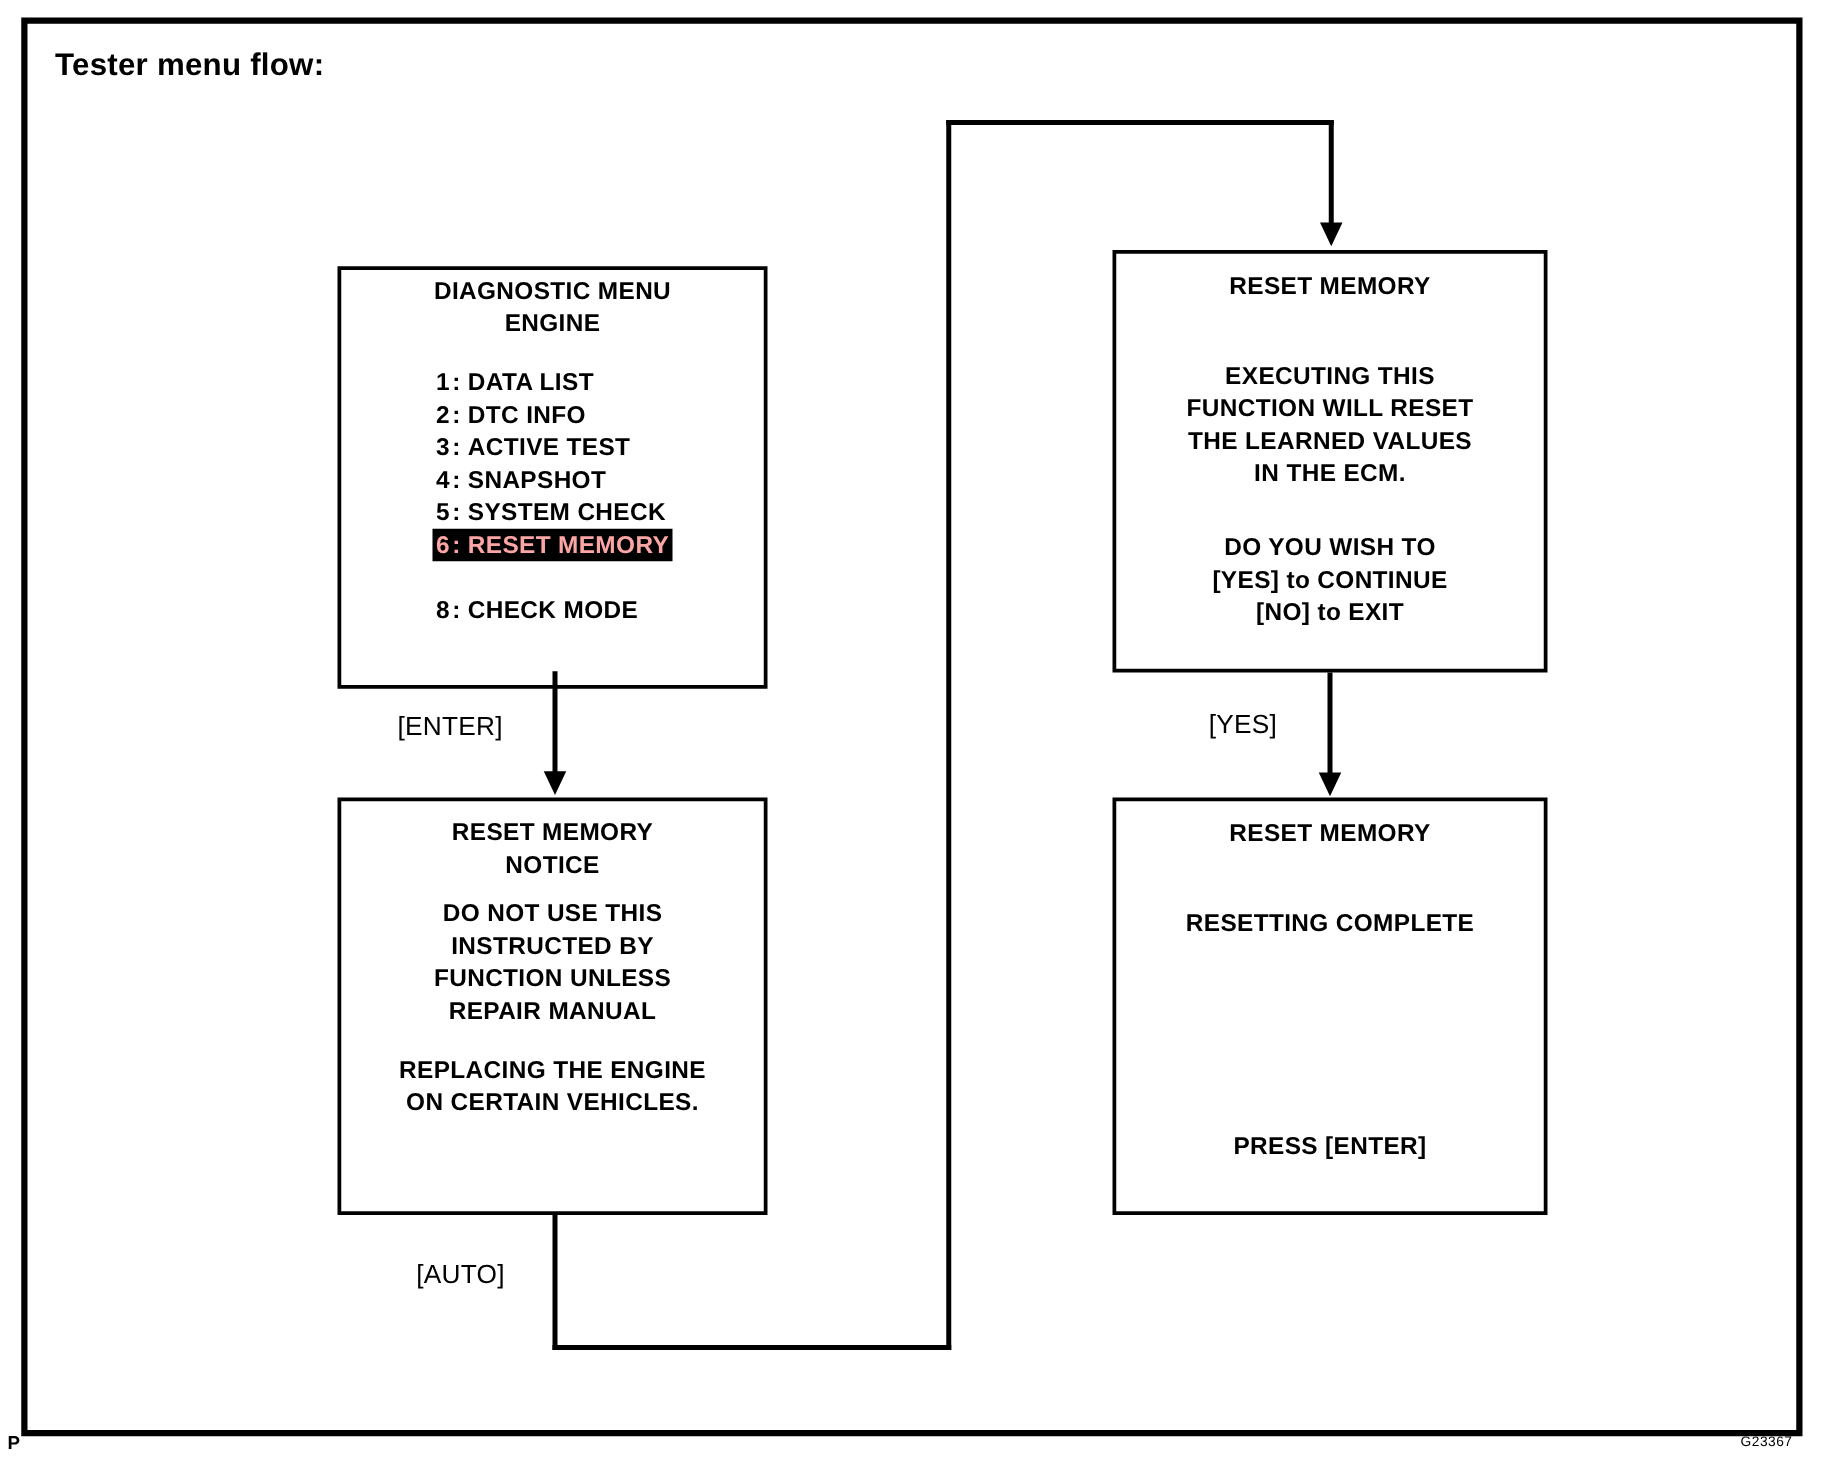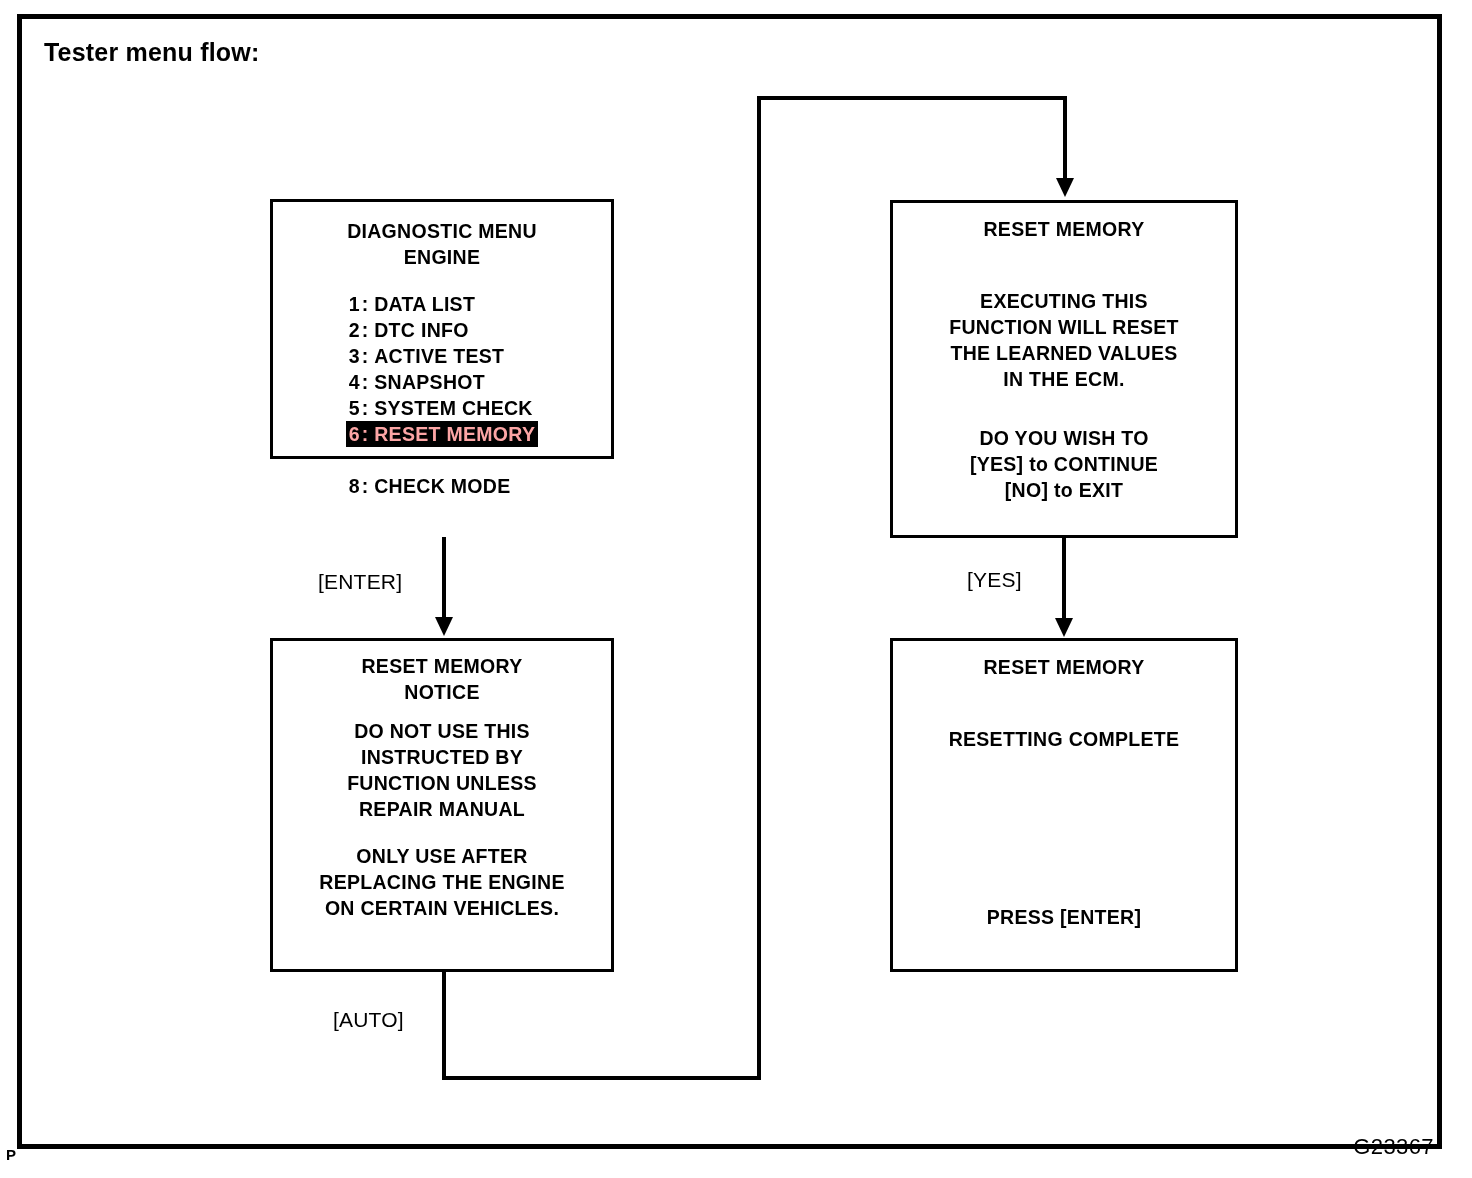--- a/index.html
+++ b/index.html
@@ -102,42 +102,42 @@
     font-size: 21px;
     font-weight: normal;
     white-space: nowrap;
     letter-spacing: 0.2px;
   }
   
   #figure-id {
     position: absolute;
     right: 38px;
     bottom: 18px;
-    font-size: 22px;
+    font-size: 11px;
     letter-spacing: 0.4px;
   }
   #page-mark {
     position: absolute;
     left: 6px;
     bottom: 16px;
     font-size: 15px;
     font-weight: bold;
     line-height: 1;
   }
 </style>
 </head>
 <body>
 
 <div id="page">
 
   <div id="outer-frame"></div>
 
   <div id="page-title">Tester menu flow:</div>
 
-  <div class="screen-box" id="box-diagnostic-menu" style="left:270px; top:199px; width:344px; height:260px; padding-top:16px;">
+  <div class="screen-box" id="box-diagnostic-menu" style="left:270px; top:213px; width:344px; height:338px; padding-top:4px;">
     <div class="screen-title line">DIAGNOSTIC MENU</div>
     <div class="screen-title line">ENGINE</div>
     <div class="gap"></div>
     <div class="menu-list">
       <span class="menu-row"><span class="num">1</span><span>:</span>&nbsp;<span>DATA  LIST</span></span>
       <span class="menu-row"><span class="num">2</span><span>:</span>&nbsp;<span>DTC INFO</span></span>
       <span class="menu-row"><span class="num">3</span><span>:</span>&nbsp;<span>ACTIVE TEST</span></span>
       <span class="menu-row"><span class="num">4</span><span>:</span>&nbsp;<span>SNAPSHOT</span></span>
       <span class="menu-row"><span class="num">5</span><span>:</span>&nbsp;<span>SYSTEM  CHECK</span></span>
       <span class="menu-row selected"><span class="num">6</span><span>:</span>&nbsp;<span>RESET  MEMORY</span></span>
@@ -152,21 +152,20 @@
 
   <div class="screen-box" id="box-reset-memory-notice" style="left:270px; top:638px; width:344px; height:334px; padding-top:12px;">
     <div class="screen-title line">RESET MEMORY</div>
     <div class="screen-title line">NOTICE</div>
     <div class="gap-sm"></div>
     <div class="line">DO NOT USE THIS</div>
     <div class="line">INSTRUCTED BY</div>
     <div class="line">FUNCTION UNLESS</div>
     <div class="line">REPAIR MANUAL</div>
     <div class="gap"></div>
-    <div class="line">ONLY USE AFTER</div>
     <div class="line">REPLACING THE ENGINE</div>
     <div class="line">ON CERTAIN VEHICLES.</div>
   </div>
 
   <div class="conn conn-v" style="left:442px; top:972px; width:4px; height:108px;"></div>
   <div class="conn conn-h" style="left:442px; top:1076px; width:319px; height:4px;"></div>
   <div class="conn conn-v" style="left:757px; top:96px; width:4px; height:984px;"></div>
   <div class="conn conn-h" style="left:757px; top:96px; width:310px; height:4px;"></div>
   <div class="conn conn-v" style="left:1063px; top:96px; width:4px; height:86px;"></div>
   <div class="arrow-down" style="left:1056px; top:178px;"></div>

